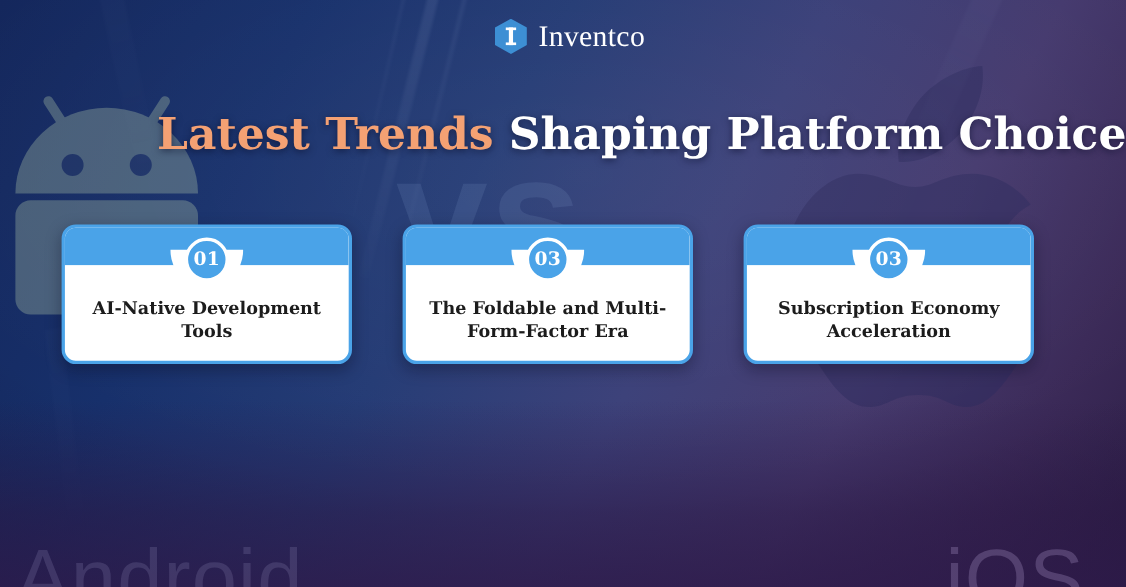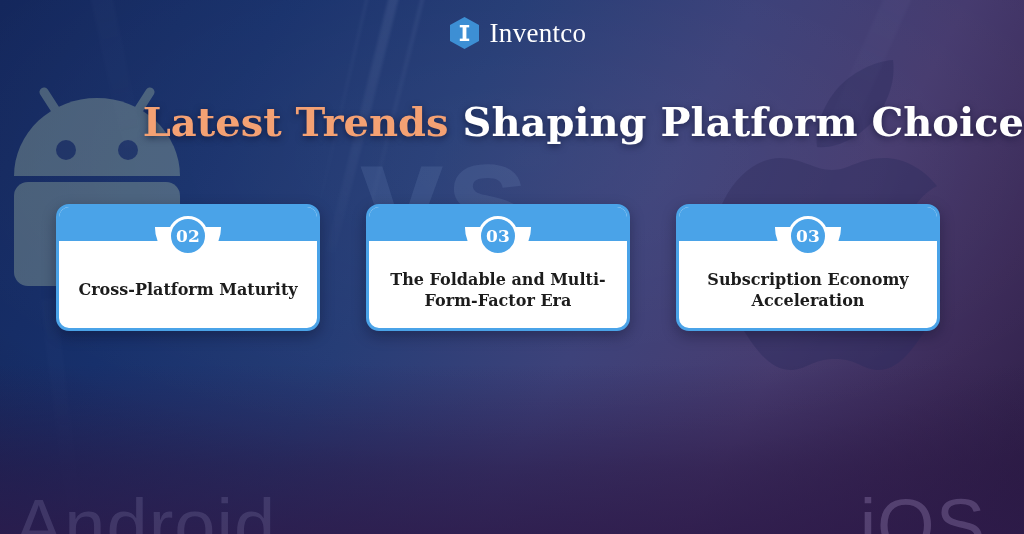--- a/index.html
+++ b/index.html
@@ -227,29 +227,29 @@
     </svg>
     <div class="brand-name">Inventco</div>
   </div>
 
   <h1 class="headline">
     <span class="accent">Latest Trends</span><span> Shaping Platform Choice</span>
   </h1>
 
   <div class="grid">
 
-
     <div class="card">
       <div class="card-head"></div>
       <div class="card-notch"></div>
       <div class="badge">
-          <span>02</span>
+          <span>01</span>
         </div>
-      <div class="card-title">Cross-Platform Maturity</div>
+      <div class="card-title">AI-Native Development Tools</div>
     </div>
+
 
 
 
     <div class="card">
       <div class="card-head"></div>
       <div class="card-notch"></div>
       <div class="badge">
           <span>03</span>
         </div>
       <div class="card-title">The Foldable and Multi-Form-Factor Era</div>

